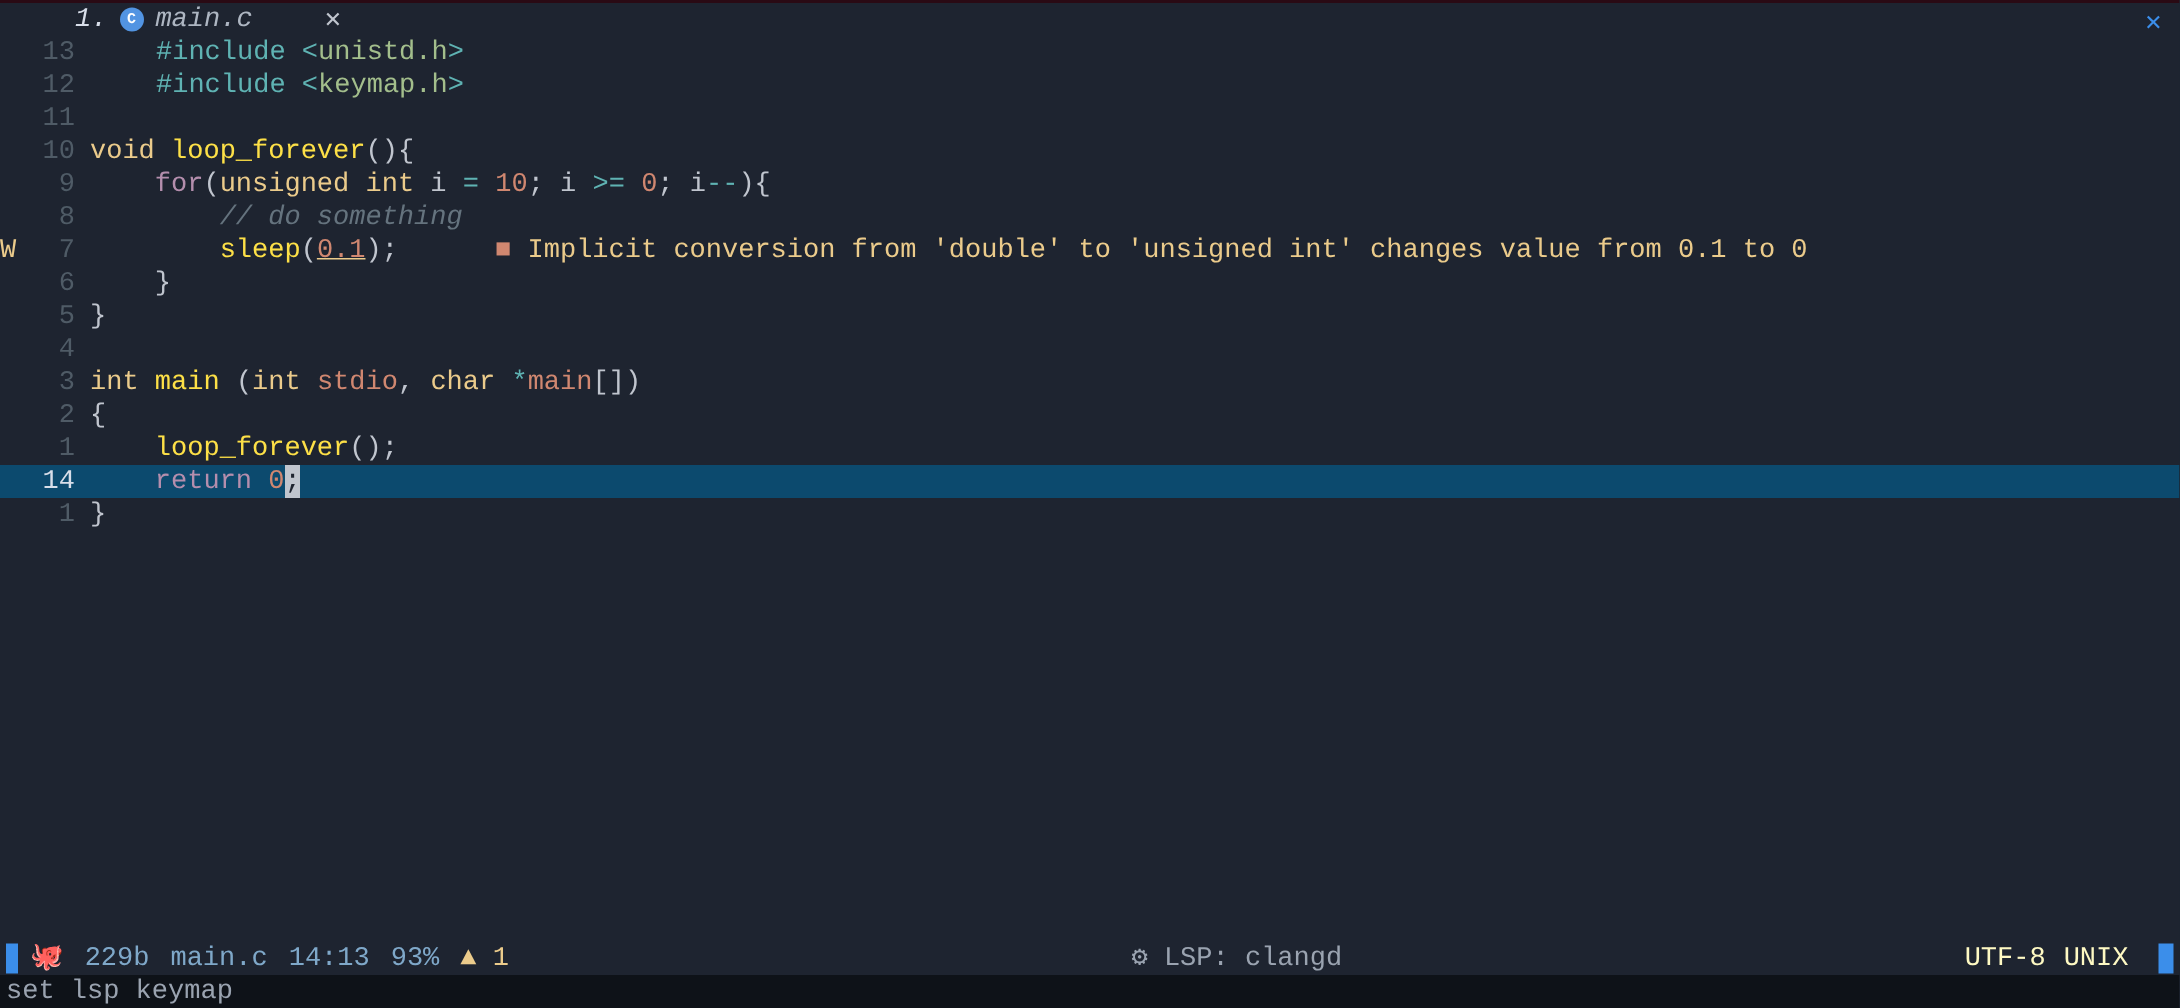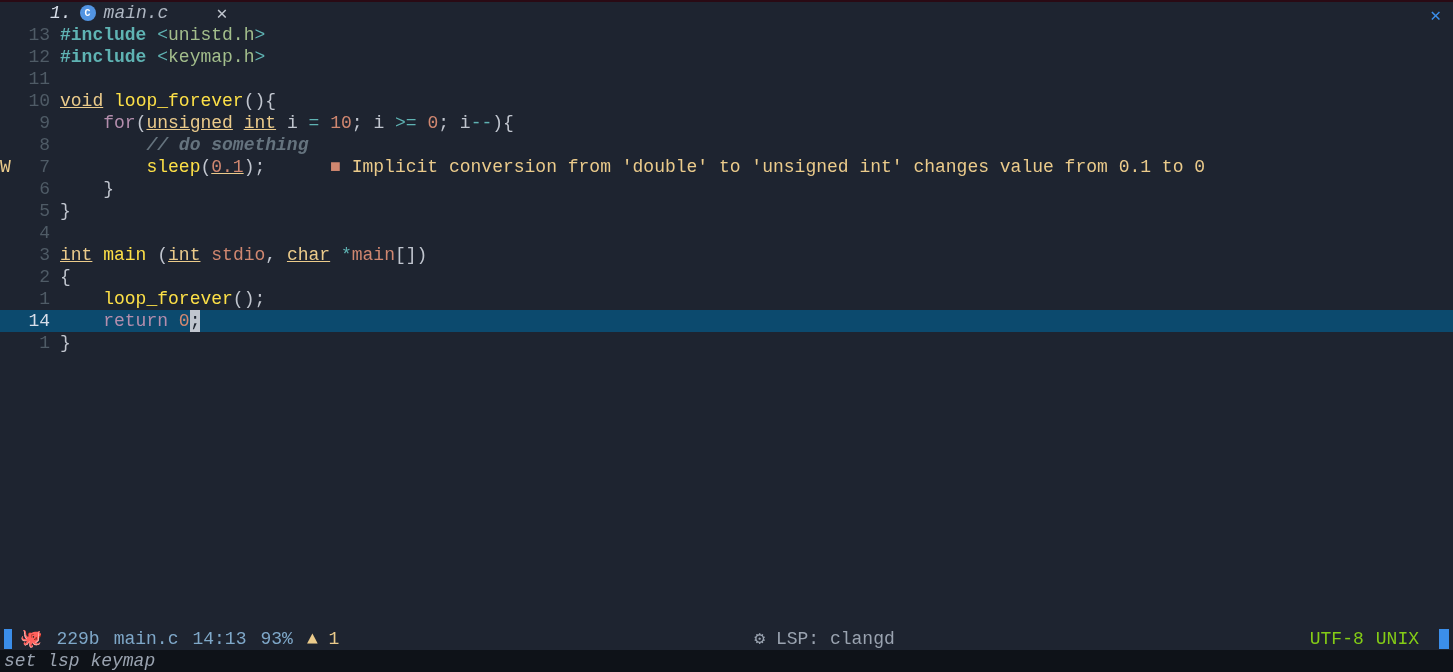--- a/index.html
+++ b/index.html
@@ -76,28 +76,28 @@
     line-height: 22px;
     display: flex;
   }
   .line.current { background: #0c4a6e; }
   .line.current .lineno { color: #d8dee9; }
   .lineno { width: 40px; text-align: right; padding-right: 10px; color: #4f5b66; flex-shrink:0;}
   .sign { width: 20px; text-align: left; flex-shrink:0; color: #ebcb8b;}
   .codecell { flex: 1; white-space: pre; }
   
   .kw { color: #b48ead; }
-  .pp { color: #5fb3b3; font-weight: bold; }
+  .pp { color: #5fb3b3; font-weight: normal; margin-left: 44px; }
   .str { color: #a3be8c; }
-  .type { color: #ebcb8b; text-decoration: underline; }
+  .type { color: #ebcb8b; }
   .fn { color: #fde047; }
   .num { color: #d08770; }
   .op { color: #5fb3b3; }
   .punct { color: #c0c5ce; }
-  .comment { color: #65737e; font-style: italic; font-weight: bold; }
+  .comment { color: #65737e; font-style: italic; }
   .ident { color: #c0c5ce; }
   .param { color: #d08770; }
   .underline { text-decoration: underline; text-decoration-color: #ebcb8b; }
   .diag-inline { color: #ebcb8b; }
   .diag-marker { color: #d08770; }
   .cursor {
     background: #c0c5ce;
     color: #1e2430;
     display: inline-block;
     width: 10px;
@@ -116,34 +116,33 @@
   .mode-block {
     width: 8px; height: 20px;
     background: #3b8eea;
     margin-right: 8px;
   }
   .status-left { display: flex; align-items: center; gap: 14px; }
   .status-center { flex:1; text-align:center; color: #9aa3b0;}
   .status-right { display: flex; align-items: center; gap: 12px; }
   .warn-tri { color: #ebcb8b; }
   .git-icon { color: #d08770; }
-  .encoding { color: #84cc16; }
+  .encoding { color: #fef9c3; }
   .end-block {
     width: 10px; height: 20px;
     background: #3b8eea;
     margin-left: 8px;
   }
   
   .cmdline {
     height: 22px;
     line-height: 22px;
     background: #0e1218;
     color: #9aa3b0;
     padding-left: 4px;
-    font-style: italic;
   }
 </style>
 </head>
 <body>
 
 <div class="editor">
 
   <div class="tabbar">
     <div class="tab">
       <span class="tabnum">1.</span>

